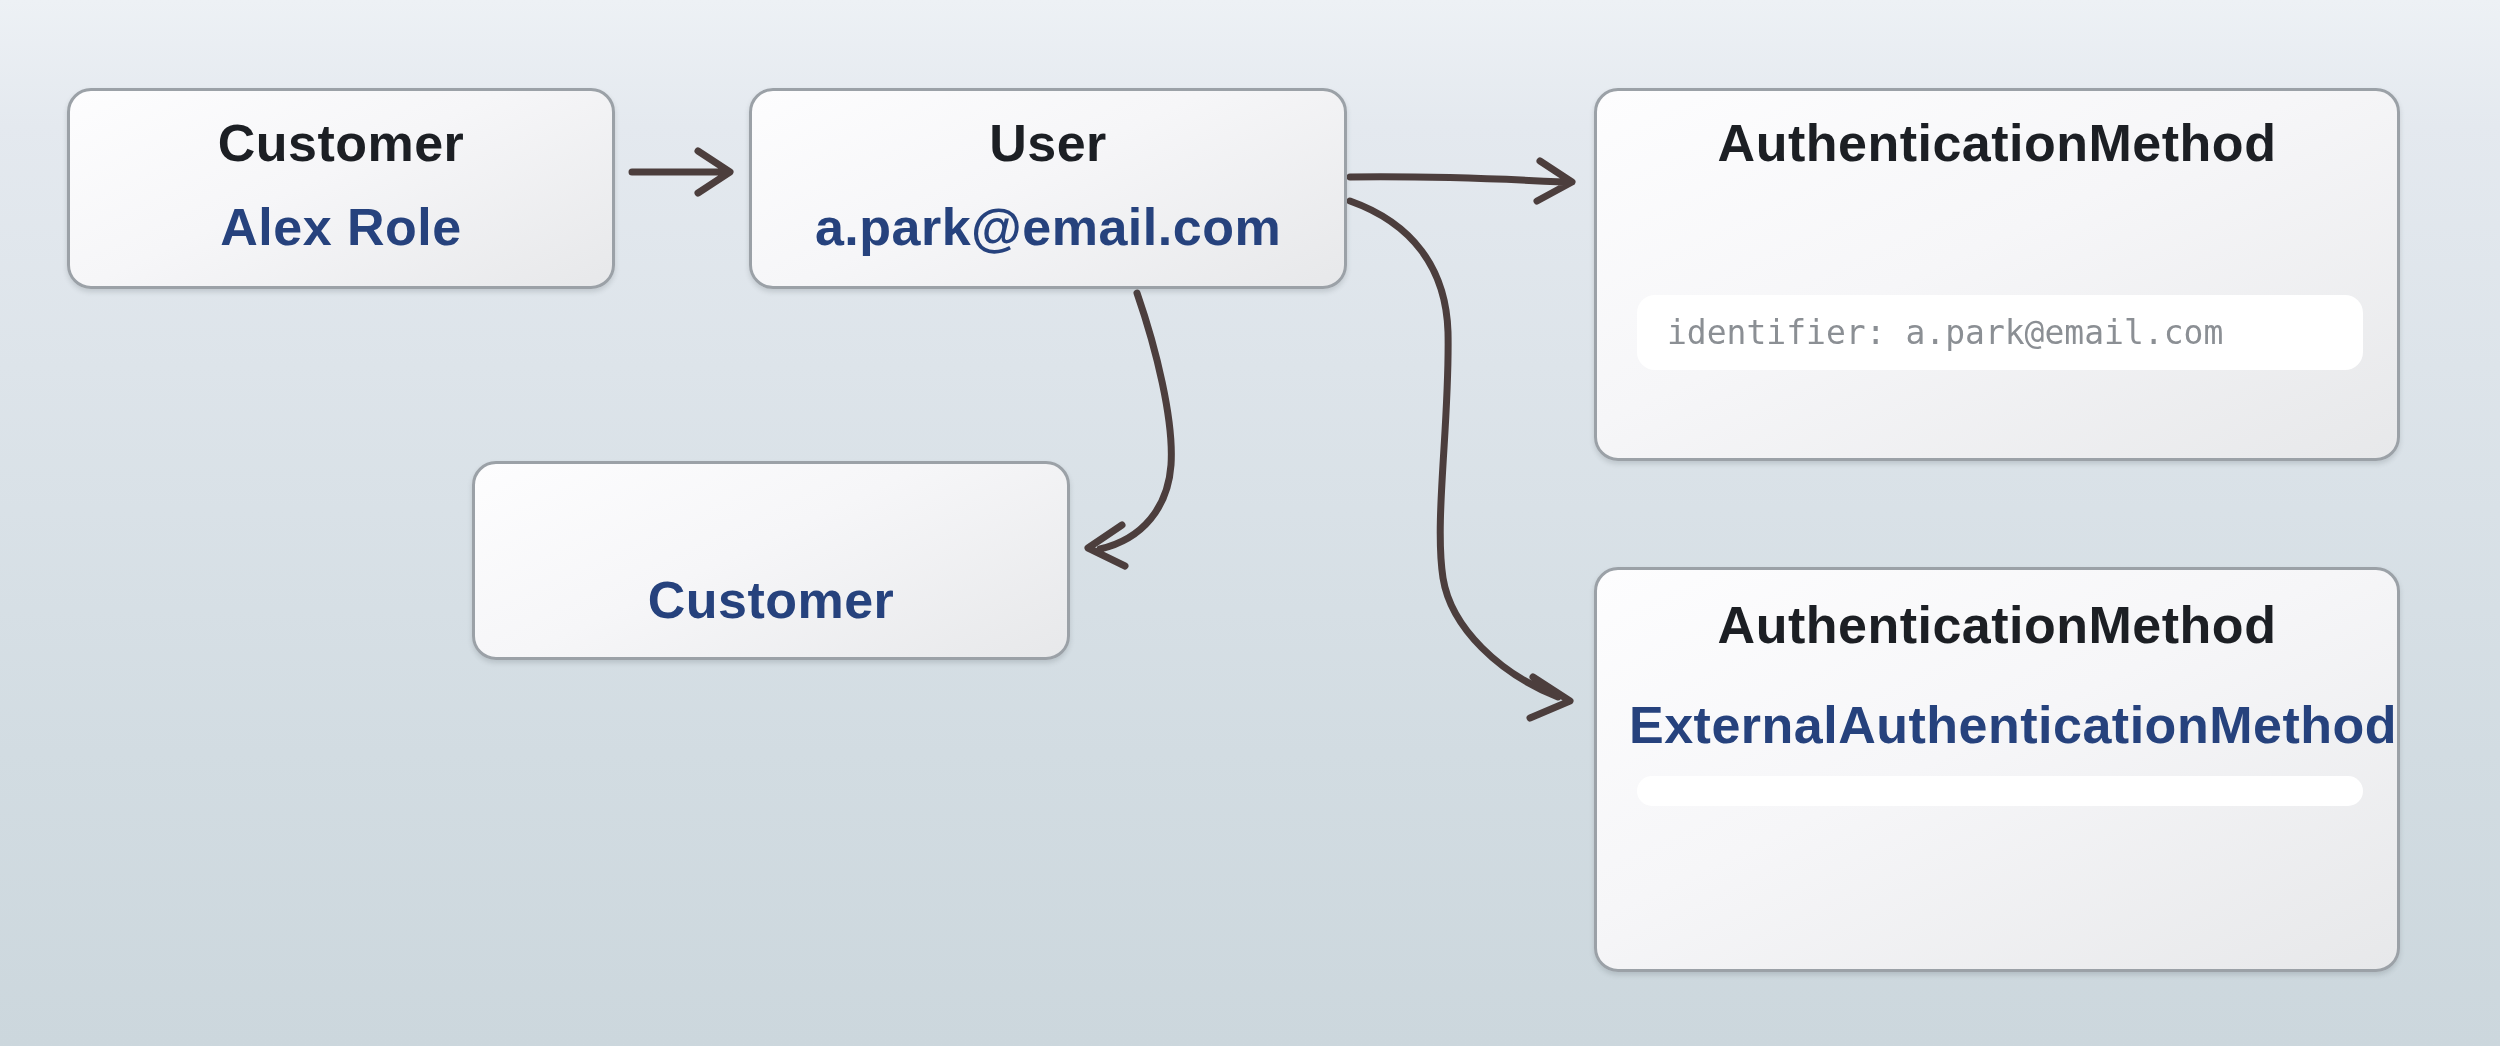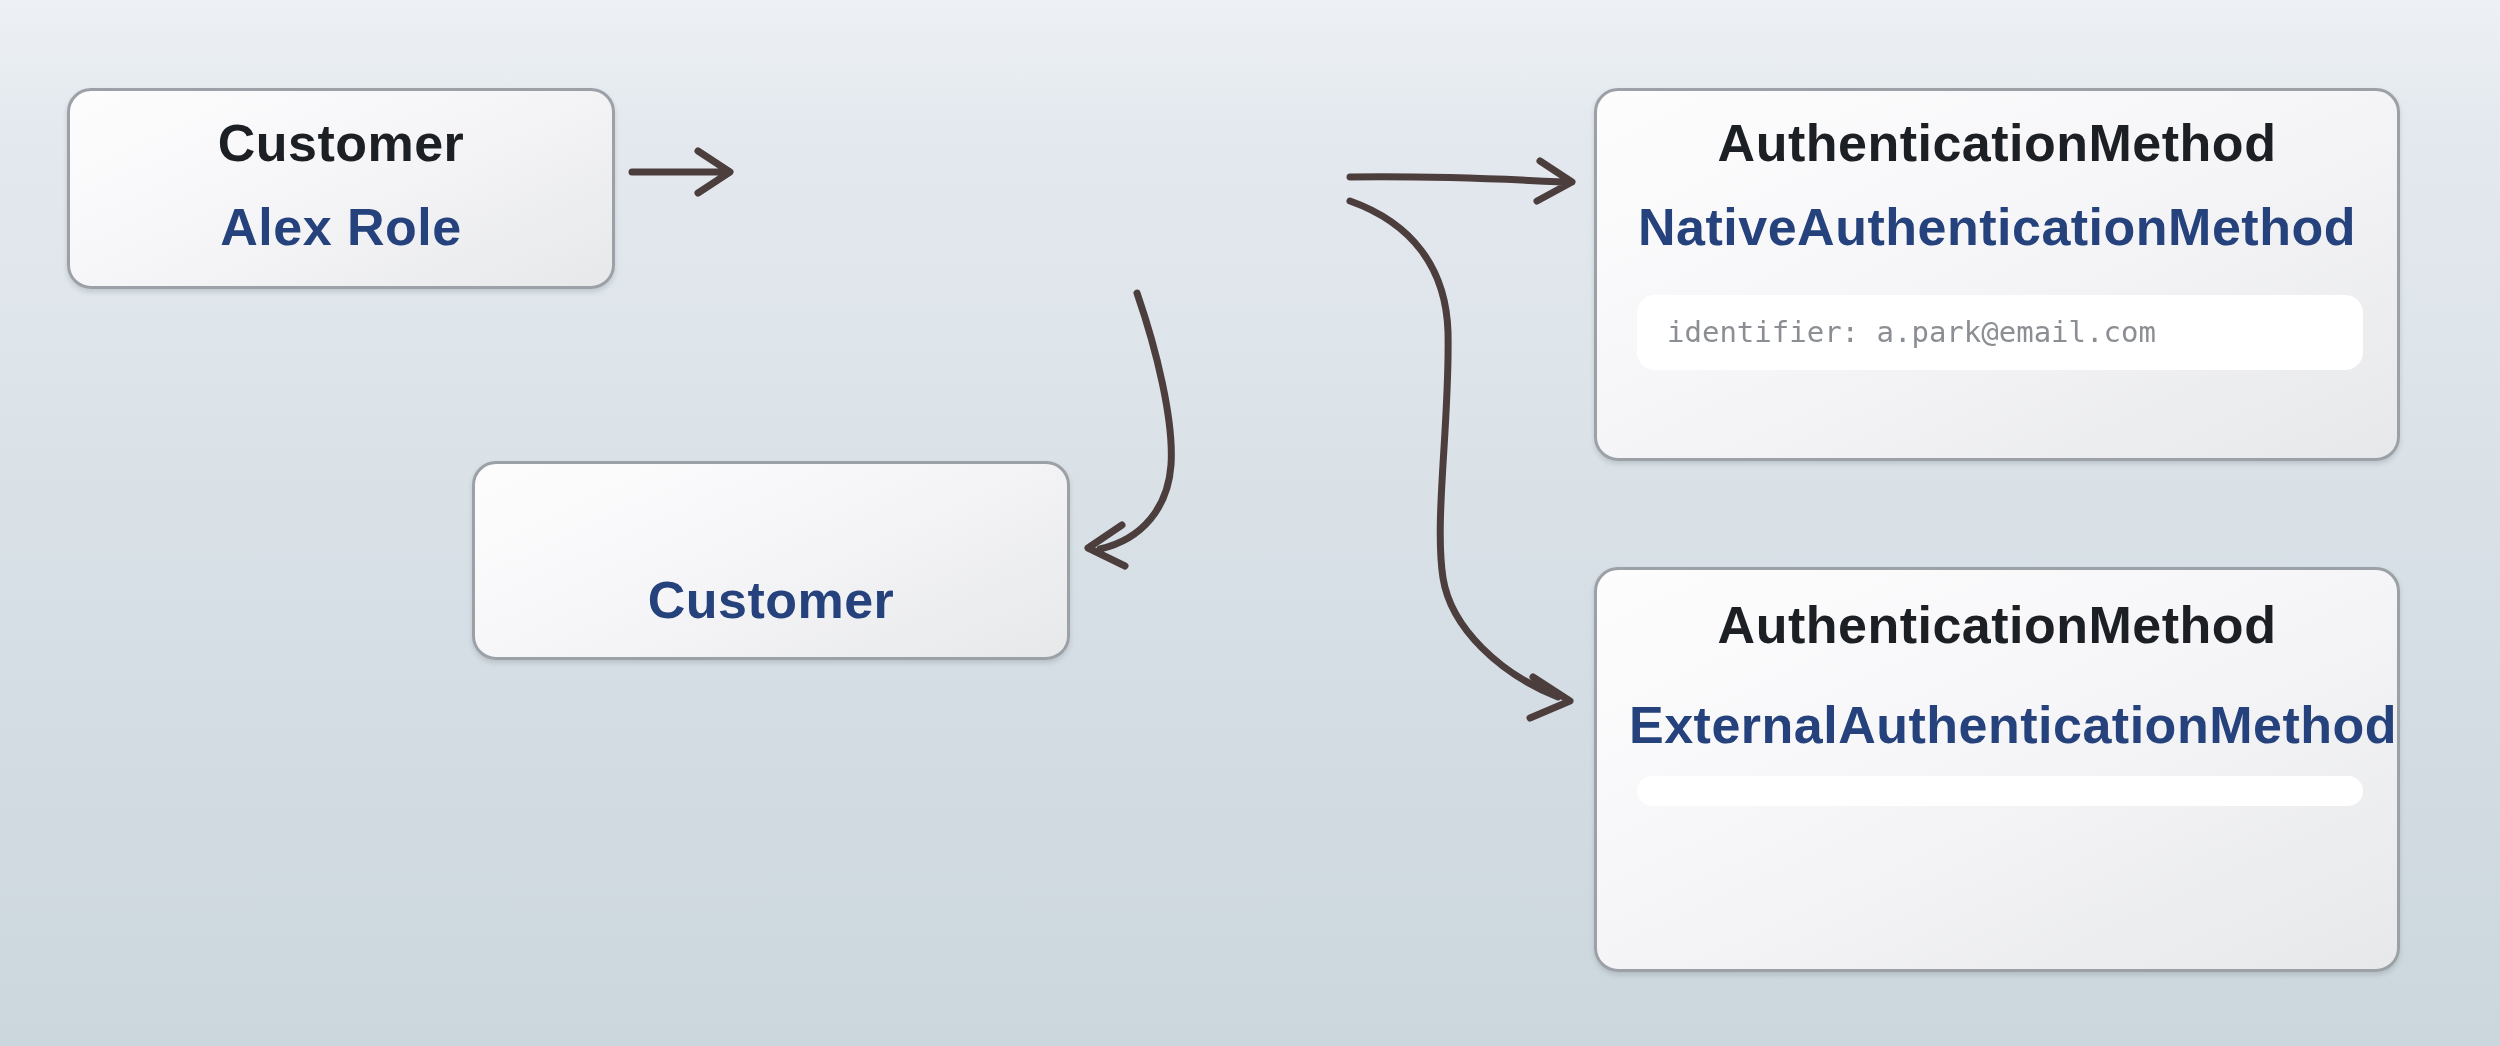--- a/index.html
+++ b/index.html
@@ -72,21 +72,21 @@
     background: var(--detail-panel);
     border-radius: 18px;
     padding: 15px 30px;
     text-align: left;
   }
   .node-native .detail-panel   { top: 204px; }
   .node-external .detail-panel { top: 206px; }
 
   .detail-line {
     font-family: "DejaVu Sans Mono", "Liberation Mono", monospace;
-    font-size: 29px;
+    font-size: 33px;
     line-height: 45px;
     color: var(--detail-text);
     white-space: pre;
   }
 
   .arrow-layer {
     position: absolute;
     left: 0; top: 0;
     width: 2500px;
     height: 1046px;
@@ -110,24 +110,27 @@
     <path d="M1350 177 C1425 176 1505 179 1564 182 M1540 161 L1572 182 L1537 201"></path>
     <path d="M1137 293 C1156 348 1174 420 1171 465 C1168 507 1143 539 1100 549 M1122 525 L1088 548 L1125 566"></path>
     <path d="M1350 201 C1412 223 1446 268 1448 332 C1450 420 1434 520 1443 578 C1451 628 1500 674 1558 697 M1533 677 L1570 701 L1530 718"></path>
   </svg>
 
   <div class="node node-customer">
     <div class="title">Customer</div>
     <div class="value">Alex Role</div>
   </div>
 
+  <div class="node node-user">
+    <div class="title">User</div>
+    <div class="value">a.park@email.com</div>
+  </div>
 
   <div class="node node-native">
     <div class="title">AuthenticationMethod</div>
-    <div class="value">NativeAuthenticationMethod</div>
     <div class="detail-panel">
       <div class="detail-line">identifier: a.park@email.com</div>
     </div>
   </div>
 
   <div class="node node-role">
     <div class="value">Customer</div>
   </div>
 
   <div class="node node-external">

